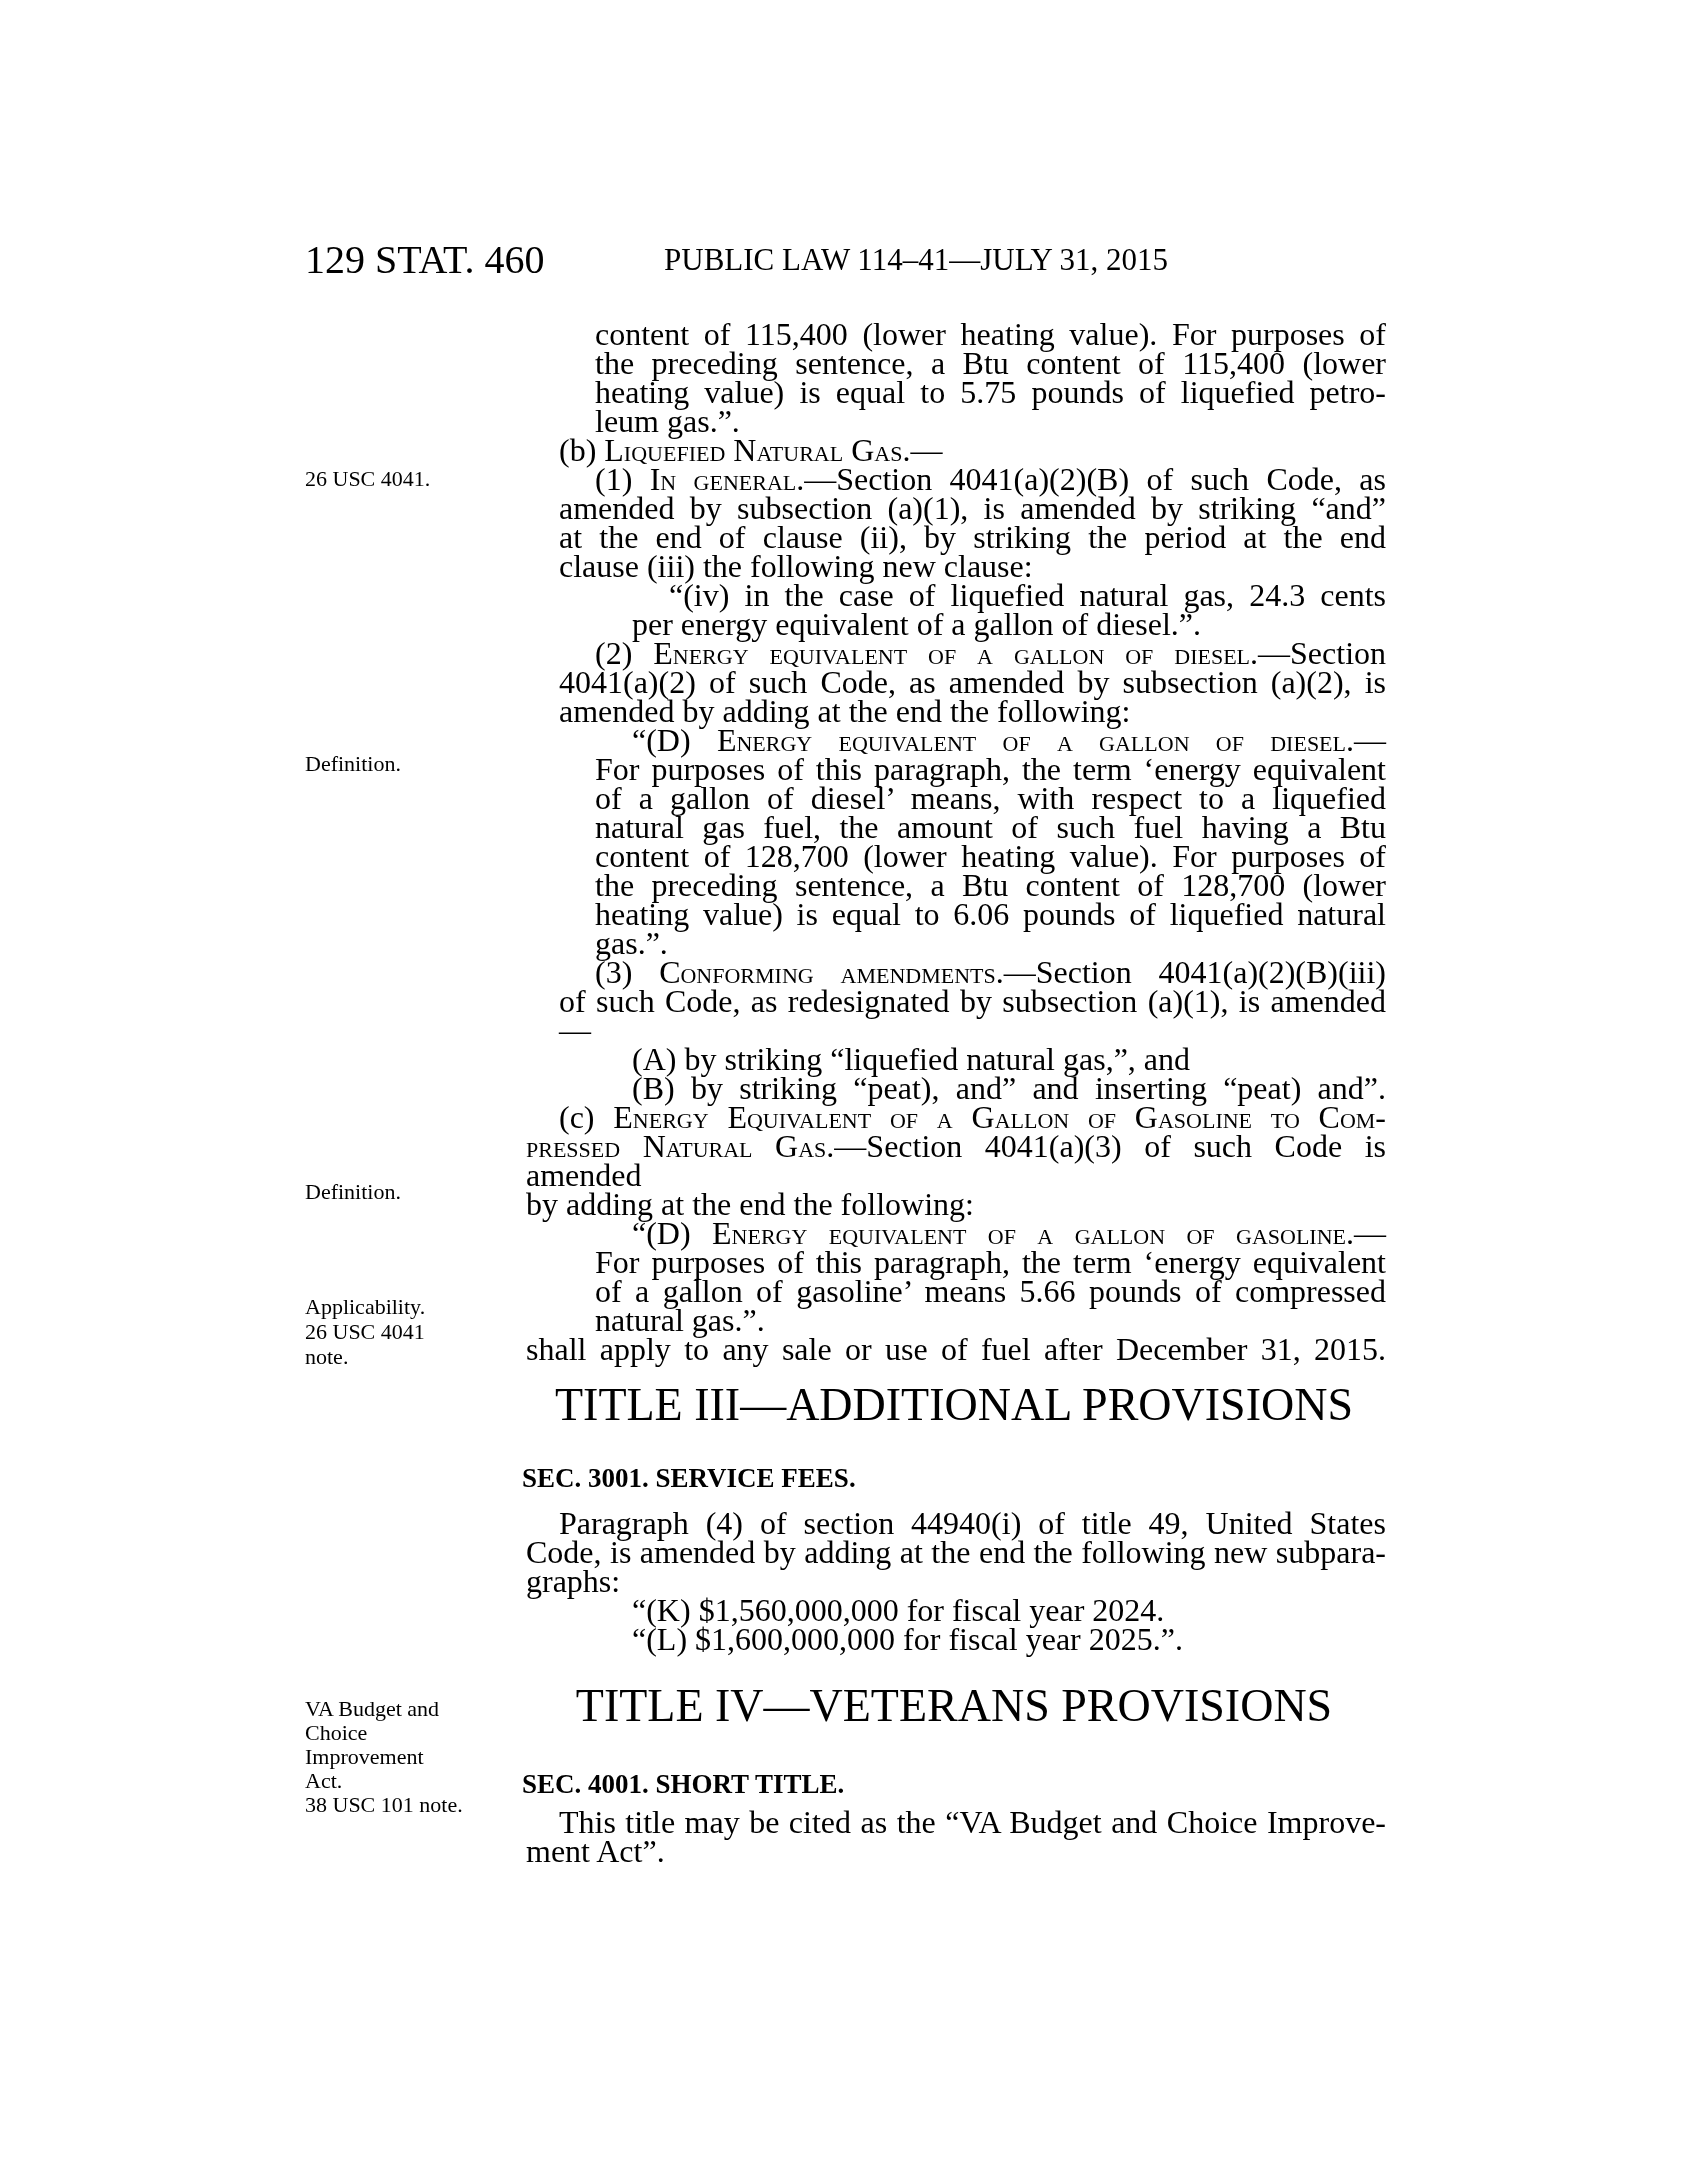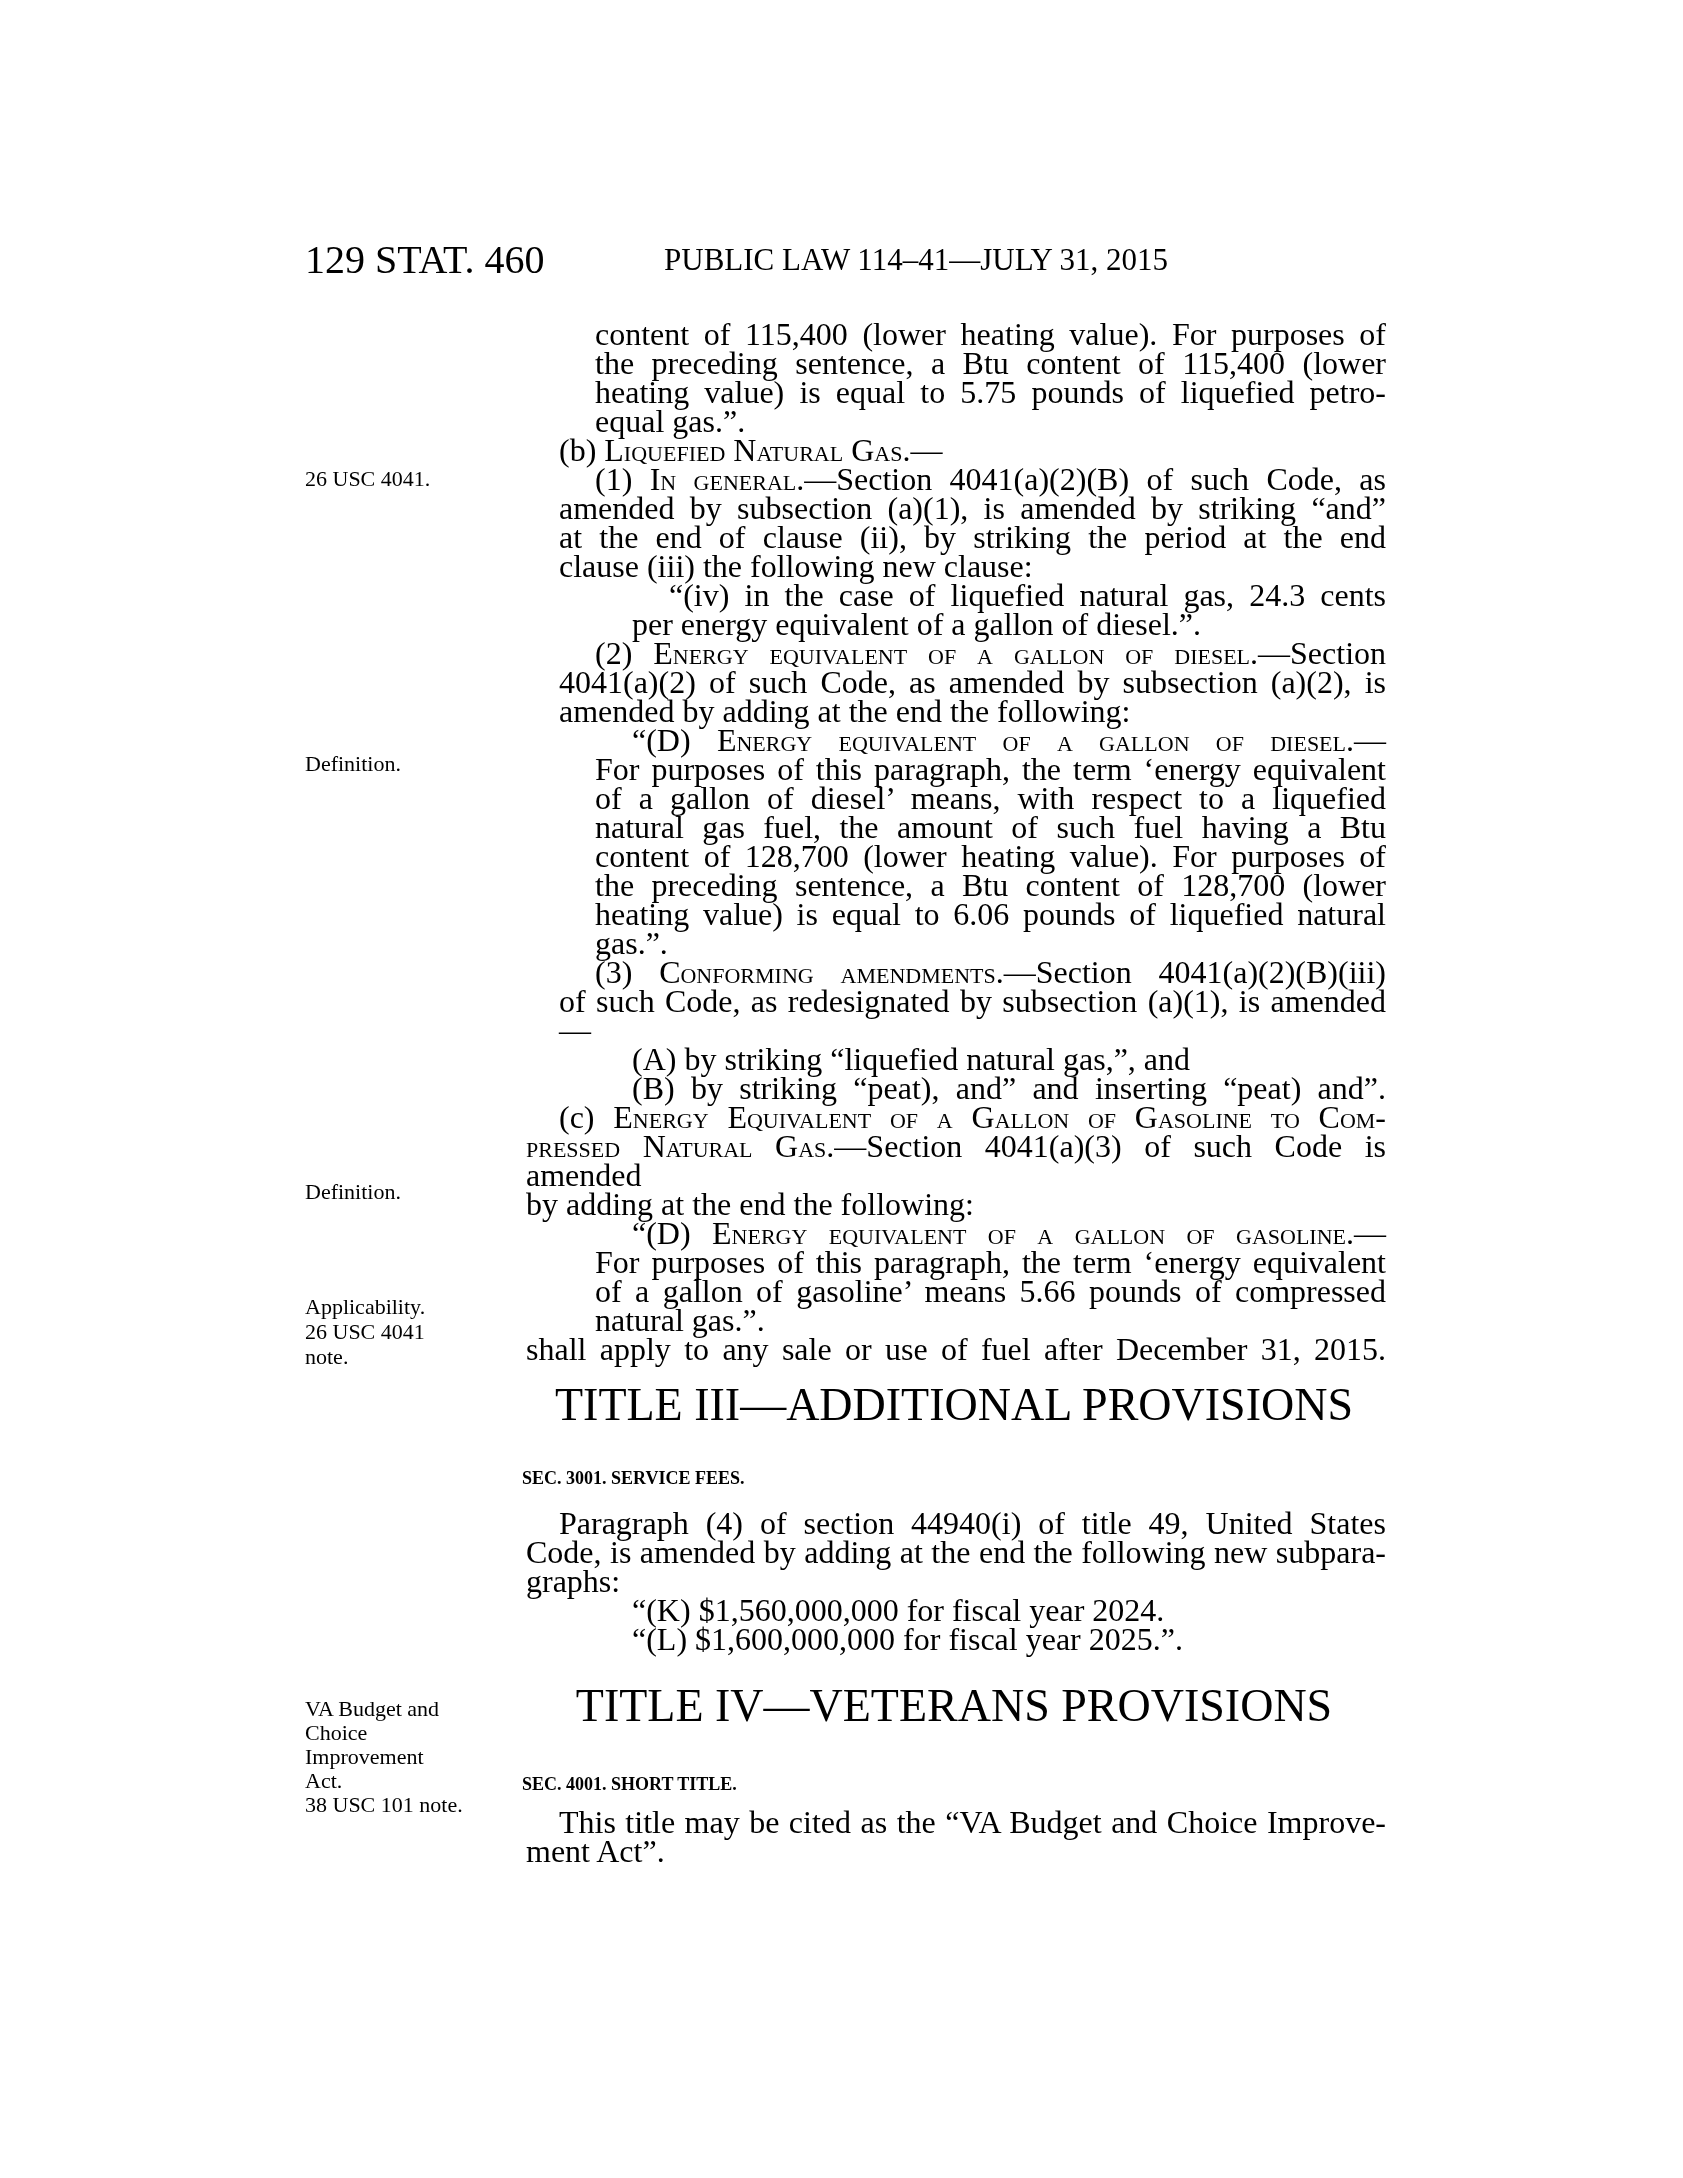--- a/index.html
+++ b/index.html
@@ -34,21 +34,21 @@
   .i4 { margin-left:147px; }
   .j  { text-align:justify; text-align-last:justify; }
   .sc { font-variant:small-caps; }
   .title-heading {
     position:absolute; left:522px; width:864px;
     text-align:center; font-weight:normal; font-size:46px; line-height:51px;
     white-space:nowrap;
   }
   .sec-heading {
     position:absolute; left:522px;
-    font-weight:bold; font-size:18px; line-height:30px; white-space:nowrap;
+    font-weight:bold; font-size:27px; line-height:30px; white-space:nowrap;
   }
 </style>
 </head>
 <body>
 
 <div class="page">
 
   <div class="runhead-folio">129 STAT. 460</div>
   <div class="runhead-title">PUBLIC LAW 114–41—JULY 31, 2015</div>
 
@@ -75,21 +75,21 @@
     <div>Choice</div>
     <div>Improvement</div>
     <div>Act.</div>
     <div>38 USC 101 note.</div>
   </div>
 
   <div class="body-col" style="top:320px">
       <div class="line i2 j"><span>content of 115,400 (lower heating value). For purposes of</span></div>
       <div class="line i2 j"><span>the preceding sentence, a Btu content of 115,400 (lower</span></div>
       <div class="line i2 j"><span>heating value) is equal to 5.75 pounds of liquefied petro-</span></div>
-      <div class="line i2"><span>equal gas.”.</span></div>
+      <div class="line i2"><span>leum gas.”.</span></div>
       <div class="line i1"><span>(b) </span><span class="sc">Liquefied Natural Gas</span><span>.—</span></div>
       <div class="line i2 j"><span>(1) </span><span class="sc">In general</span><span>.—Section 4041(a)(2)(B) of such Code, as</span></div>
       <div class="line i1 j"><span>amended by subsection (a)(1), is amended by striking “and”</span></div>
       <div class="line i1 j"><span>at the end of clause (ii), by striking the period at the end</span></div>
       <div class="line i1"><span>clause (iii) the following new clause:</span></div>
       <div class="line i4 j"><span>“(iv) in the case of liquefied natural gas, 24.3 cents</span></div>
       <div class="line i3"><span>per energy equivalent of a gallon of diesel.”.</span></div>
       <div class="line i2 j"><span>(2) </span><span class="sc">Energy equivalent of a gallon of diesel</span><span>.—Section</span></div>
       <div class="line i1 j"><span>4041(a)(2) of such Code, as amended by subsection (a)(2), is</span></div>
       <div class="line i1"><span>amended by adding at the end the following:</span></div>

